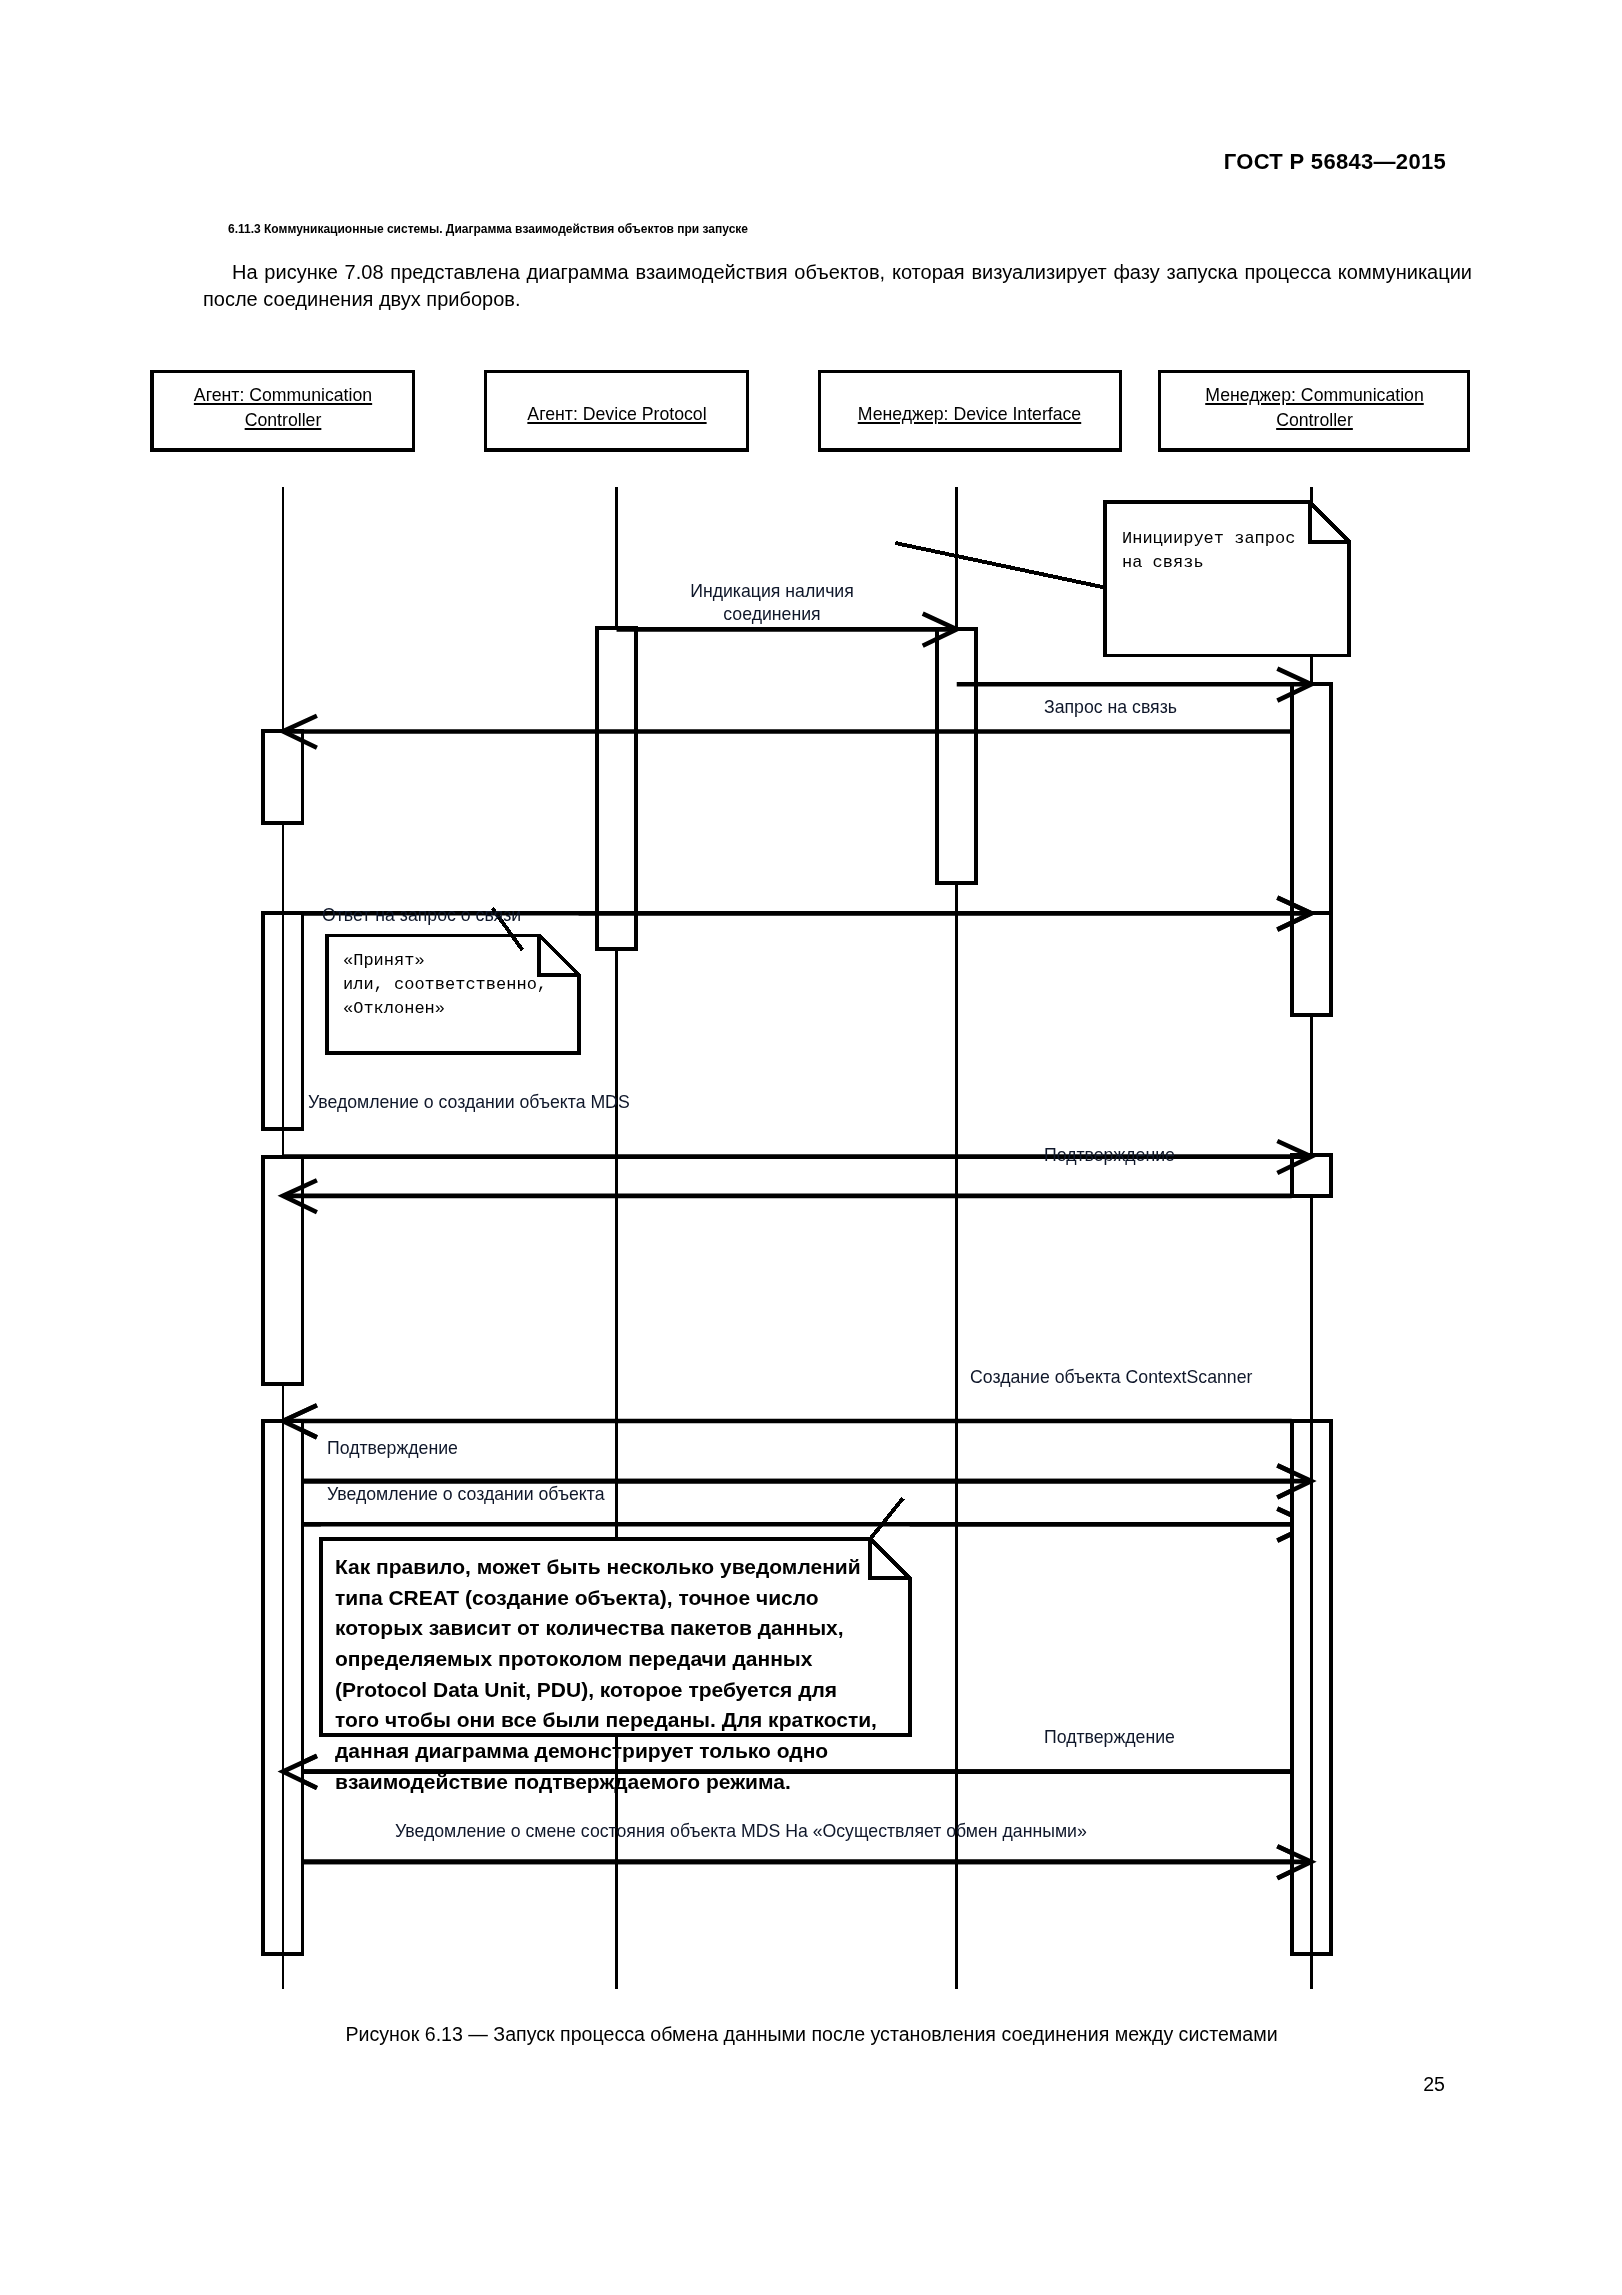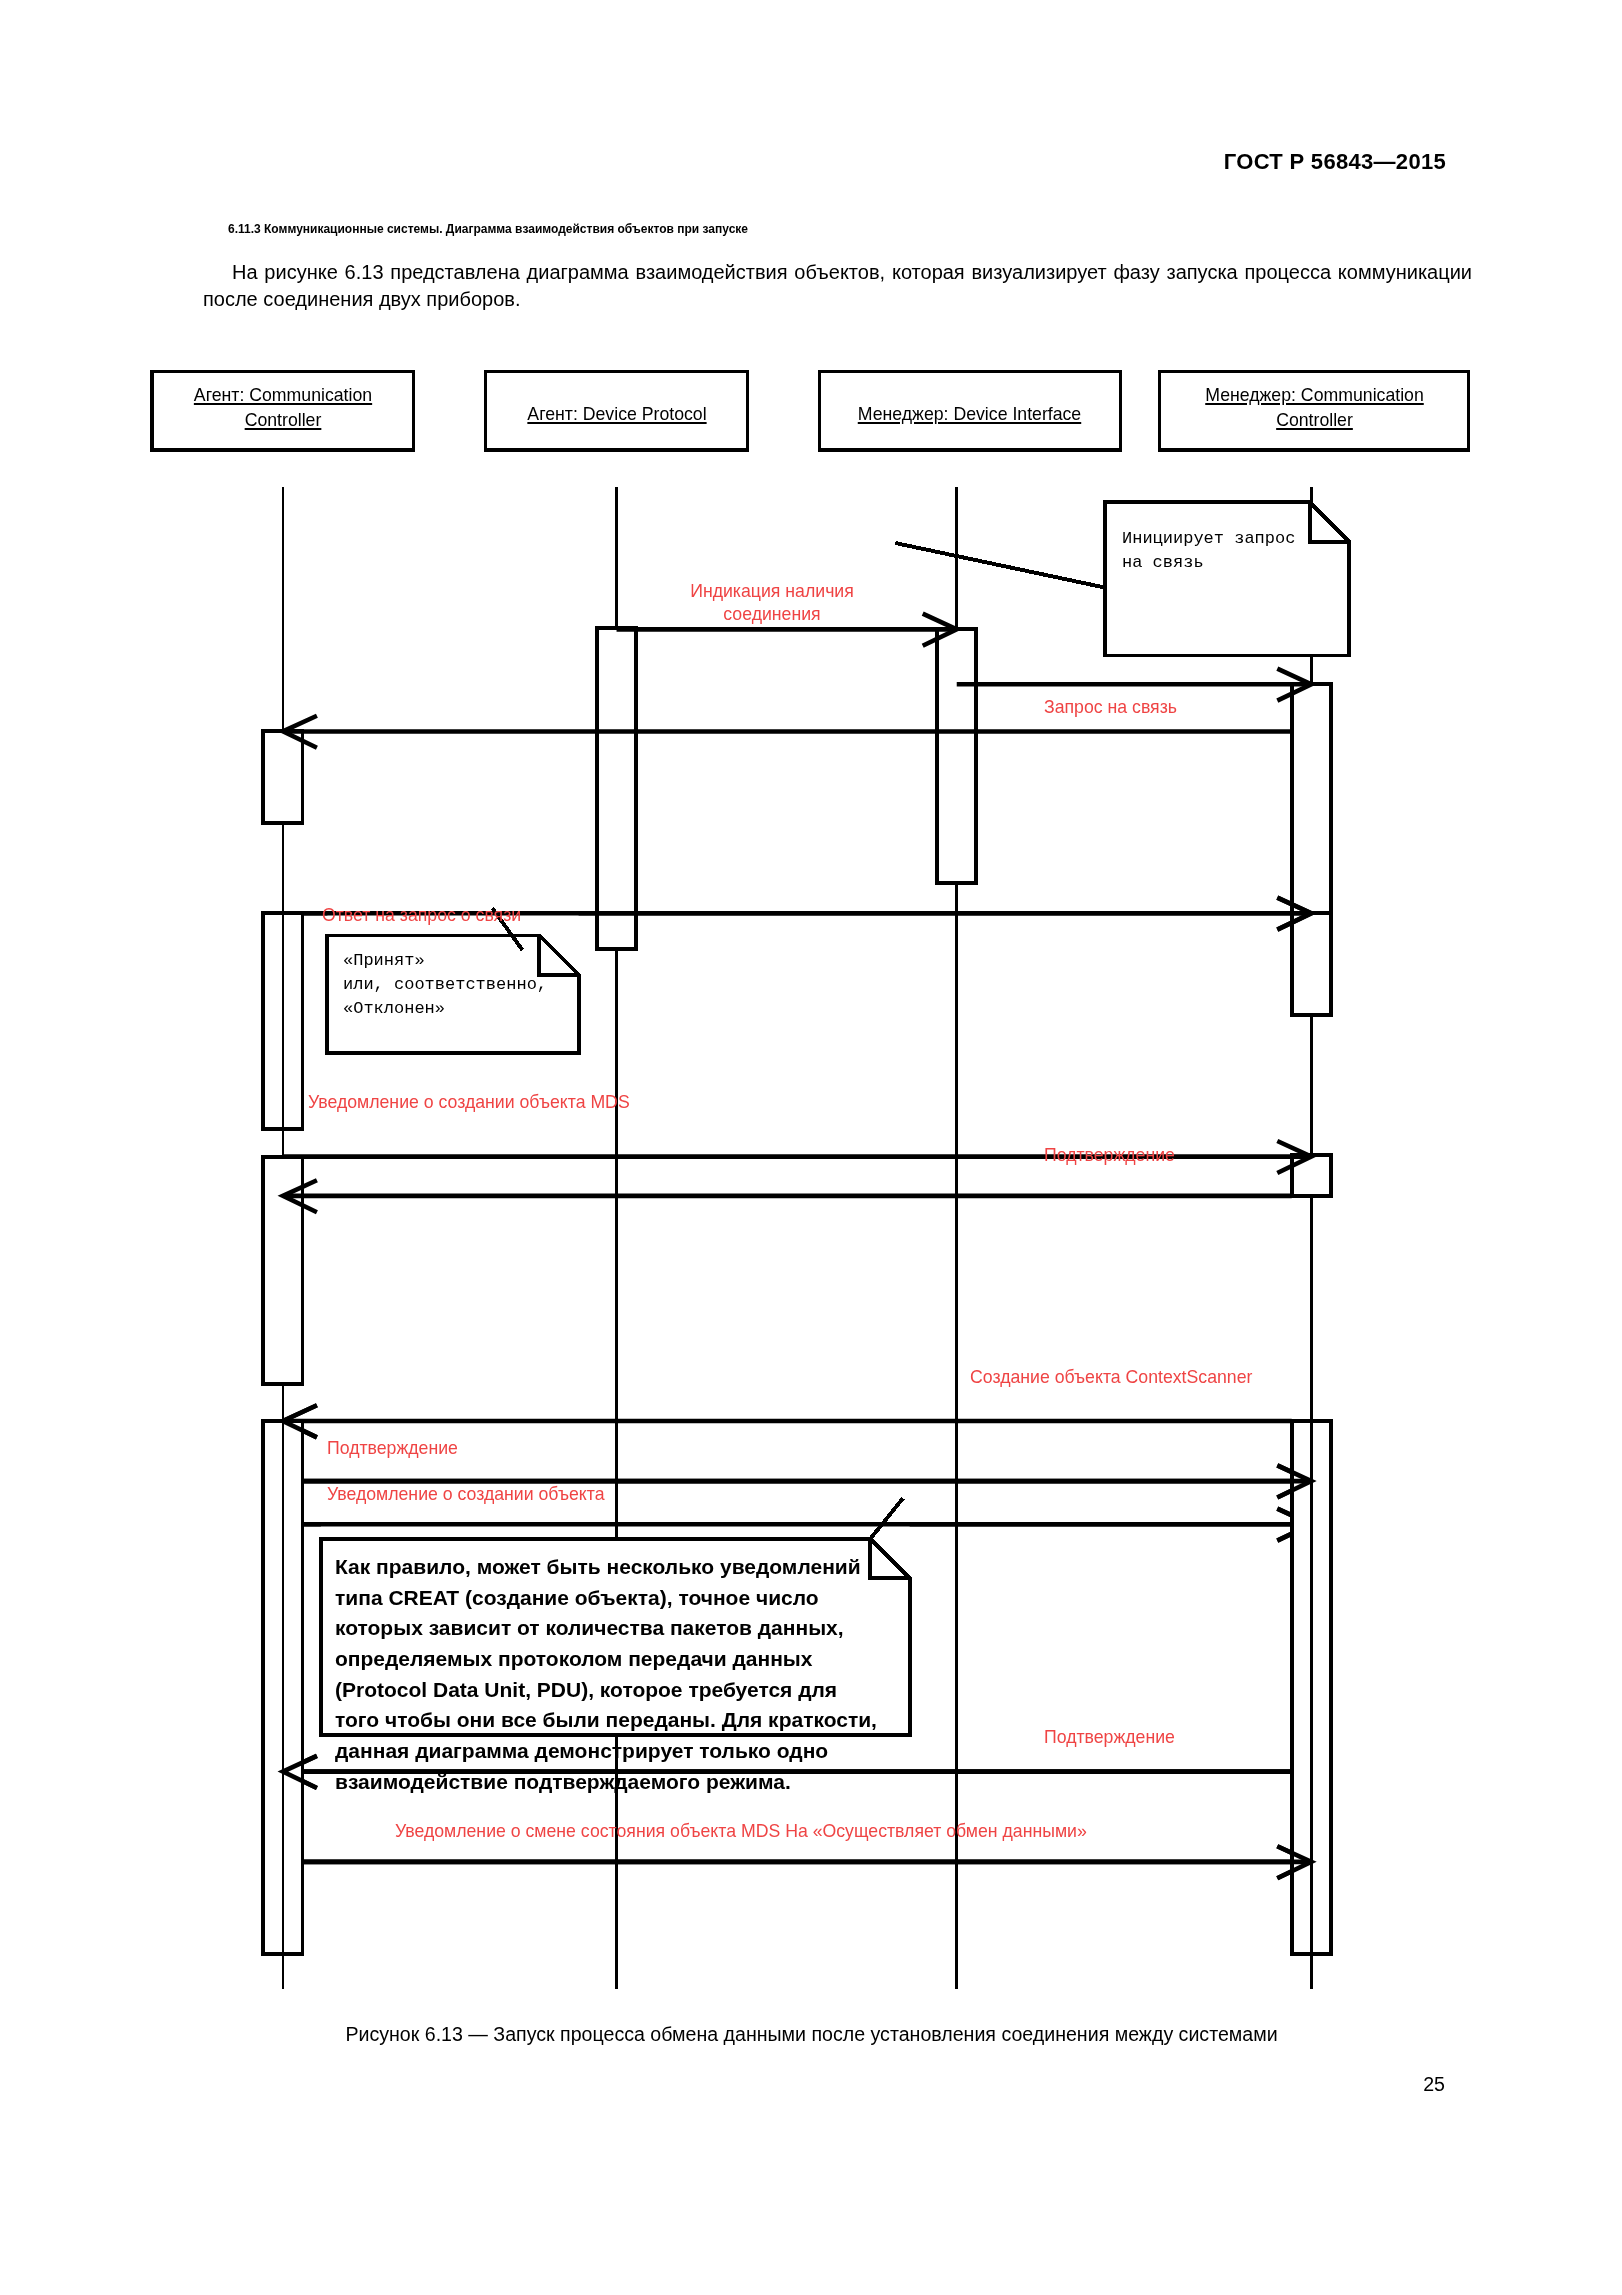--- a/index.html
+++ b/index.html
@@ -57,21 +57,21 @@
     height: 1830px;
   }
   .diagram svg { display: block; }
 
   
   .dtext {
     position: absolute;
     font-size: 17.7px;
     line-height: 1.3;
     white-space: pre;
-    color: #ef4444;
+    color: #0f172a;
   }
   .dtext.center { text-align: center; }
 
   .head-box-label {
     position: absolute;
     text-align: center;
     font-size: 17.7px;
     line-height: 1.42;
     width: 100%;
     left: 0;
@@ -113,21 +113,21 @@
 </style>
 </head>
 <body>
 
 <div class="page">
 
   <div class="std-header">ГОСТ Р 56843—2015</div>
 
   <div class="sec-title">6.11.3 Коммуникационные системы. Диаграмма взаимодействия объектов при запуске</div>
 
-  <div class="para">На рисунке 6.13 представлена диаграмма взаимодействия объектов, которая визуализирует фазу запуска процесса коммуникации после соединения двух приборов.</div>
+  <div class="para">На рисунке 7.08 представлена диаграмма взаимодействия объектов, которая визуализирует фазу запуска процесса коммуникации после соединения двух приборов.</div>
 
   <div class="diagram">
 
     <svg width="1623" height="2295" viewBox="0 0 2480 3508">
       <g fill="none" stroke="#000" stroke-width="5" shape-rendering="crispEdges">
 
         <rect x="232" y="568" width="400" height="120"></rect>
         <rect x="742" y="568" width="400" height="120"></rect>
         <rect x="1252" y="568" width="460" height="120"></rect>
         <rect x="1772" y="568" width="472" height="120"></rect>

